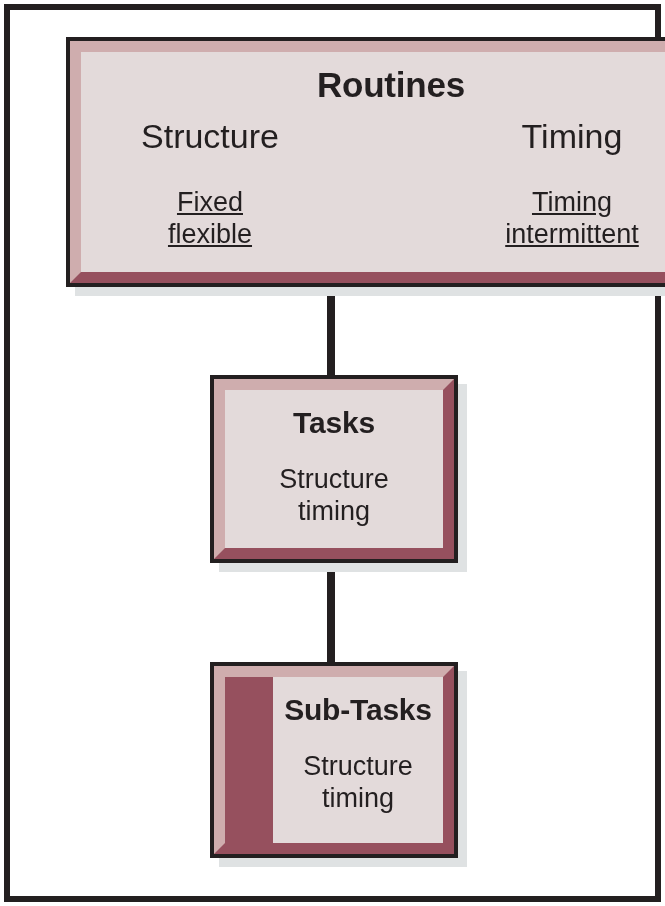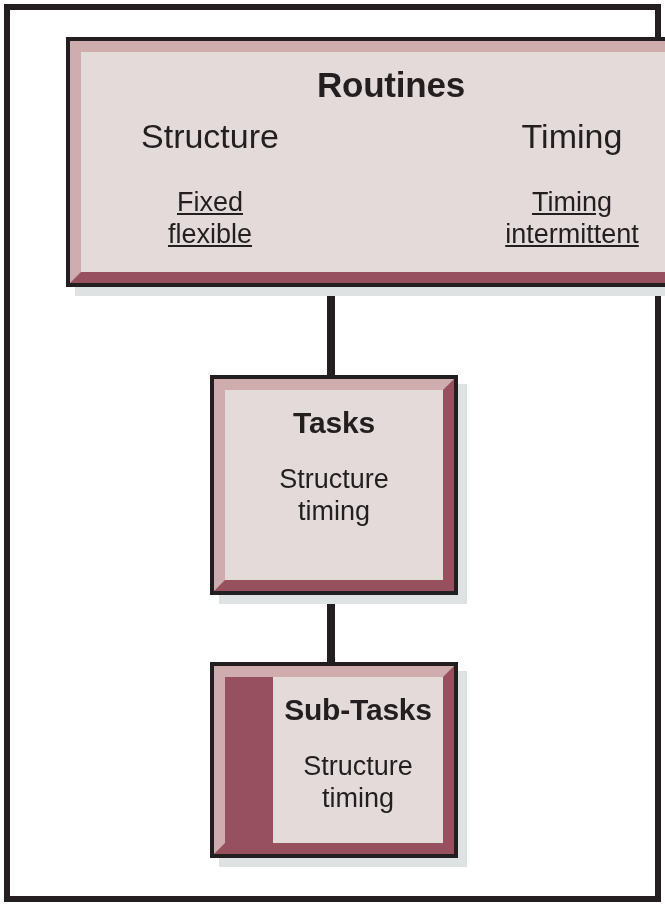--- a/index.html
+++ b/index.html
@@ -132,21 +132,21 @@
   .routines-col-body {
     font-size: 27px;
     line-height: 1.18;
     margin-top: 34px;
     white-space: pre-line;
     text-align: center;
     text-decoration: underline;
   }
 
   
-  #node-tasks { left: 210px; top: 375px; width: 248px; height: 220px; }
+  #node-tasks { left: 210px; top: 375px; width: 248px; height: 188px; }
   #node-tasks .node-face { padding-top: 16px; }
   #node-tasks .node-title { font-size: 30px; }
   #node-tasks .node-sub { font-size: 27px; margin-top: 24px; }
 
   
   #node-subtasks { left: 210px; top: 662px; width: 248px; height: 196px; }
   #node-subtasks .node-face { padding-top: 16px; margin-left: 48px; }
   #node-subtasks .node-title { font-size: 30px; }
   #node-subtasks .node-sub { font-size: 27px; margin-top: 24px; }
 

